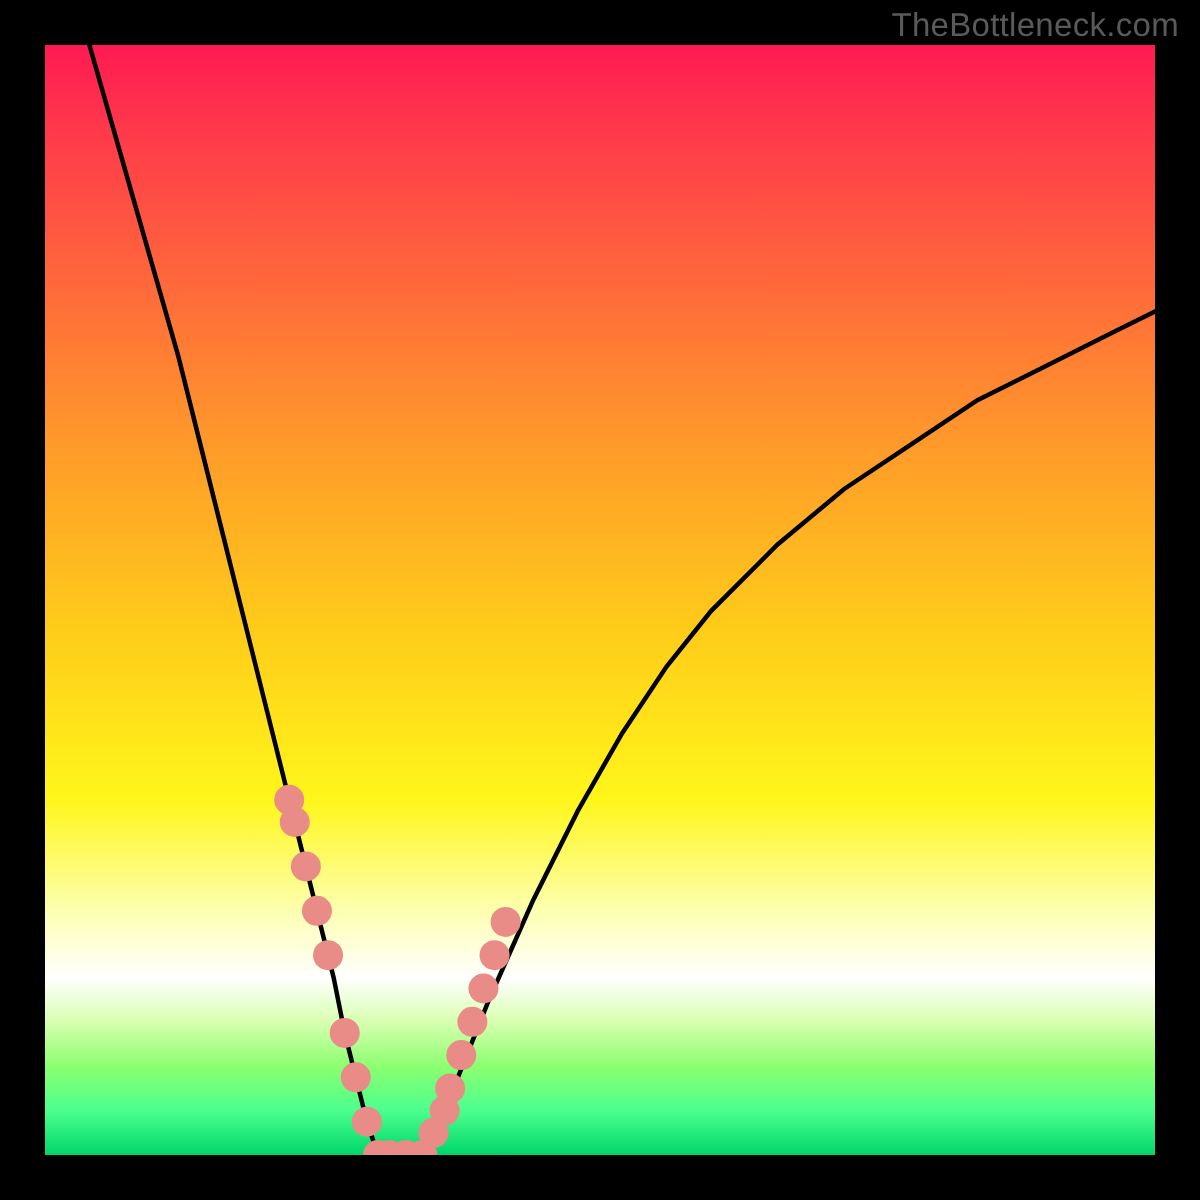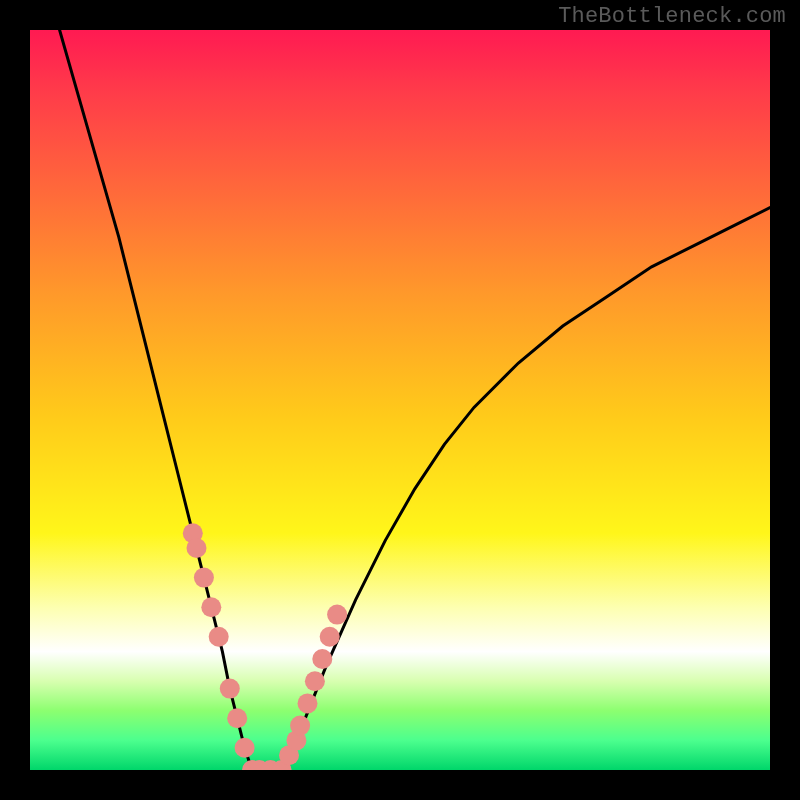--- a/index.html
+++ b/index.html
@@ -9,21 +9,20 @@
     height: 800px;
     background: #000;
     font-family: Arial, Helvetica, sans-serif;
     overflow: hidden;
   }
   .frame {
     position: relative;
     width: 800px;
     height: 800px;
     background: #000;
-    font-family: Liberation Mono, monospace;
   }
   .plot-area {
     position: absolute;
     left: 30px;
     top: 30px;
     width: 740px;
     height: 740px;
     background: linear-gradient(to bottom,
       #ff1a52 0%,
       #ff3a4a 8%,

